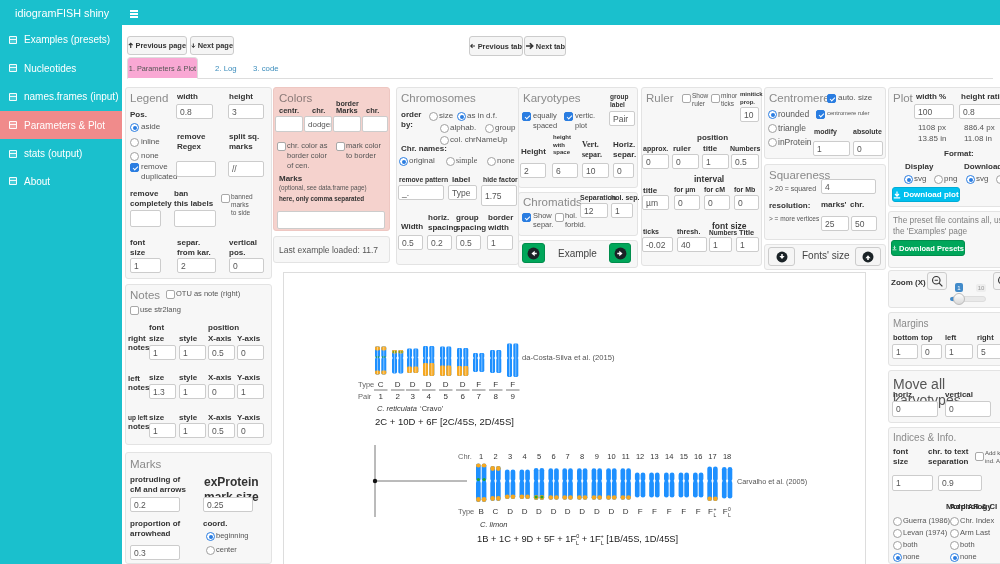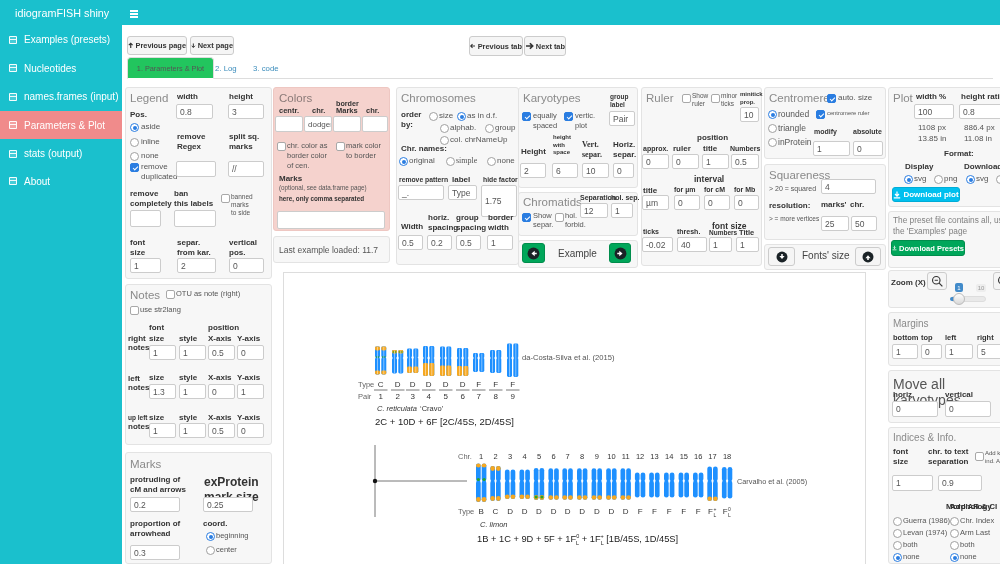--- a/index.html
+++ b/index.html
@@ -49,21 +49,21 @@
 <div class="a btn" style="left:190px;top:36px;width:44px;height:19px;font-size:7.4px;"><svg width="8" height="9" viewBox="0 0 8 9" style="margin-right:2px">
       <path d="M4 1 L4 7.8 M1.2 5 L4 7.8 L6.8 5" stroke="#333" stroke-width="1.7" fill="none"></path>
     </svg>Next page</div>
 <div class="a btn" style="left:469px;top:36px;width:54px;height:20px;font-size:7.4px;"><svg width="9" height="8" viewBox="0 0 9 8" style="margin-right:2px">
       <path d="M8 4 L1.2 4 M4 1.2 L1.2 4 L4 6.8" stroke="#333" stroke-width="1.7" fill="none"></path>
     </svg>Previous tab</div>
 <div class="a btn" style="left:524px;top:36px;width:42px;height:20px;font-size:7.4px;"><svg width="9" height="8" viewBox="0 0 9 8" style="margin-right:2px">
       <path d="M1 4 L7.8 4 M5 1.2 L7.8 4 L5 6.8" stroke="#333" stroke-width="1.7" fill="none"></path>
     </svg>Next tab</div>
 <div class="a" style="left:127px;top:78px;width:866px;height:1px;background:#ddd"></div>
-<div class="a" style="left:127px;top:57px;width:87px;height:22px;background:#22c55e;border:1px solid #ddd;border-bottom:1px solid #fff;border-radius:4px 4px 0 0;display:flex;align-items:center;justify-content:center;font-size:7.3px;color:#555">1. Parameters &amp; Plot</div>
+<div class="a" style="left:127px;top:57px;width:71px;height:22px;background:#f9a8d4;border:1px solid #ddd;border-bottom:1px solid #fff;border-radius:4px 4px 0 0;display:flex;align-items:center;justify-content:center;font-size:7.3px;color:#555">1. Parameters &amp; Plot</div>
 <div class="a " style="left:215px;top:64px;font-size:7.8px;color:#3c8dbc">2. Log</div>
 <div class="a " style="left:253px;top:64px;font-size:7.8px;color:#3c8dbc">3. code</div>
 <div class="a w" style="left:125px;top:87px;width:147px;height:192px;"></div>
 <div class="a t" style="left:130px;top:92px;font-size:11.5px;">Legend</div>
 <div class="a l" style="left:177px;top:92px;font-size:8px;">width</div>
 <div class="a i" style="left:176px;top:104px;width:37px;height:15px;font-size:8.5px;">0.8</div>
 <div class="a l" style="left:229px;top:92px;font-size:8px;">height</div>
 <div class="a i" style="left:228px;top:104px;width:36px;height:15px;font-size:8.5px;">3</div>
 <div class="a l" style="left:130px;top:110px;font-size:8px;">Pos.</div>
 <span class="a rd rdc" style="left:130px;top:123px"></span>
@@ -132,21 +132,21 @@
 <div class="a g" style="left:409px;top:156px;font-size:8px;">original</div>
 <span class="a rd" style="left:446px;top:157px"></span>
 <div class="a g" style="left:456px;top:156px;font-size:8px;font-family:Liberation Serif, serif;">simple</div>
 <span class="a rd" style="left:487px;top:157px"></span>
 <div class="a g" style="left:497px;top:156px;font-size:8px;">none</div>
 <div class="a l" style="left:399px;top:176px;font-size:6.8px;">remove pattern</div>
 <div class="a l" style="left:452px;top:175px;font-size:8px;">label</div>
 <div class="a l" style="left:483px;top:176px;font-size:6.8px;">hide factor</div>
 <div class="a i" style="left:398px;top:185px;width:46px;height:15px;font-size:8.5px;">_.</div>
 <div class="a i" style="left:448px;top:185px;width:29px;height:15px;font-size:8.5px;">Type</div>
-<div class="a i" style="left:481px;top:185px;width:36px;height:32px;font-size:8.5px;">1.75</div>
+<div class="a i" style="left:481px;top:185px;width:36px;height:21px;font-size:8.5px;">1.75</div>
 <div class="a l" style="left:401px;top:222px;font-size:8px;">Width</div>
 <div class="a l" style="left:428px;top:213px;font-size:8px;">horiz.<br>spacing</div>
 <div class="a l" style="left:456px;top:213px;font-size:8px;">group<br>spacing</div>
 <div class="a l" style="left:488px;top:213px;font-size:8px;">border<br>width</div>
 <div class="a i" style="left:398px;top:235px;width:25px;height:15px;font-size:8.5px;">0.5</div>
 <div class="a i" style="left:427px;top:235px;width:25px;height:15px;font-size:8.5px;">0.2</div>
 <div class="a i" style="left:456px;top:235px;width:25px;height:15px;font-size:8.5px;">0.5</div>
 <div class="a i" style="left:487px;top:235px;width:26px;height:15px;font-size:8.5px;">1</div>
 <div class="a w" style="left:518px;top:87px;width:120px;height:101px;"></div>
 <div class="a t" style="left:523px;top:92px;font-size:11.5px;">Karyotypes</div>

